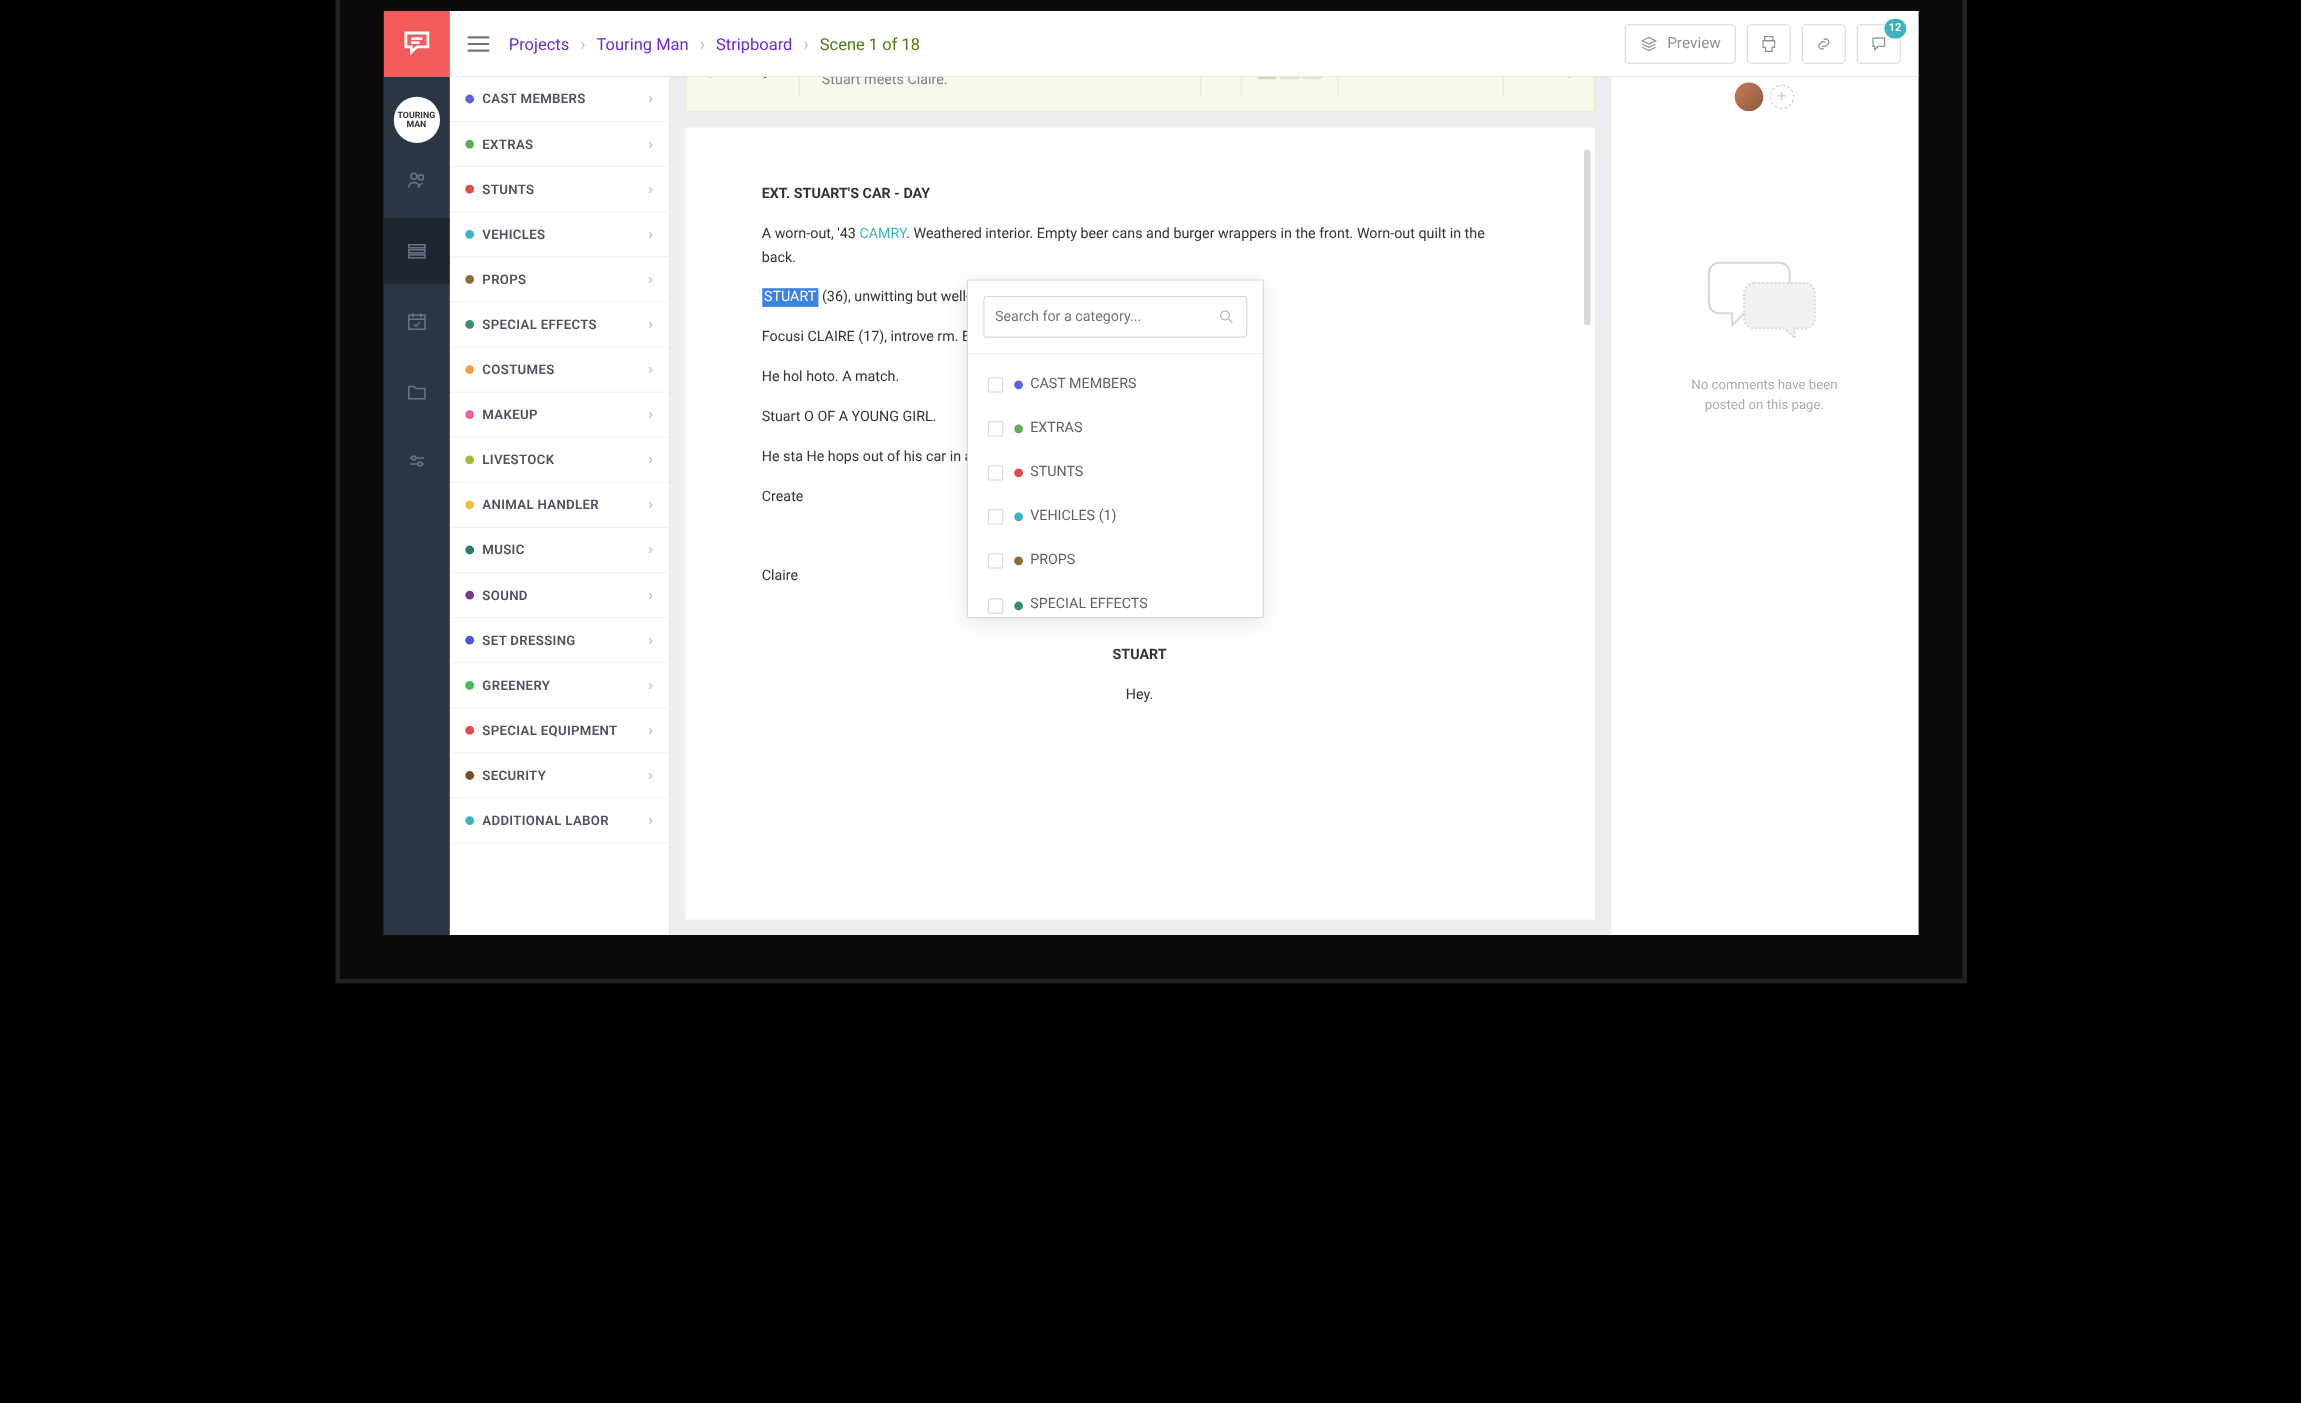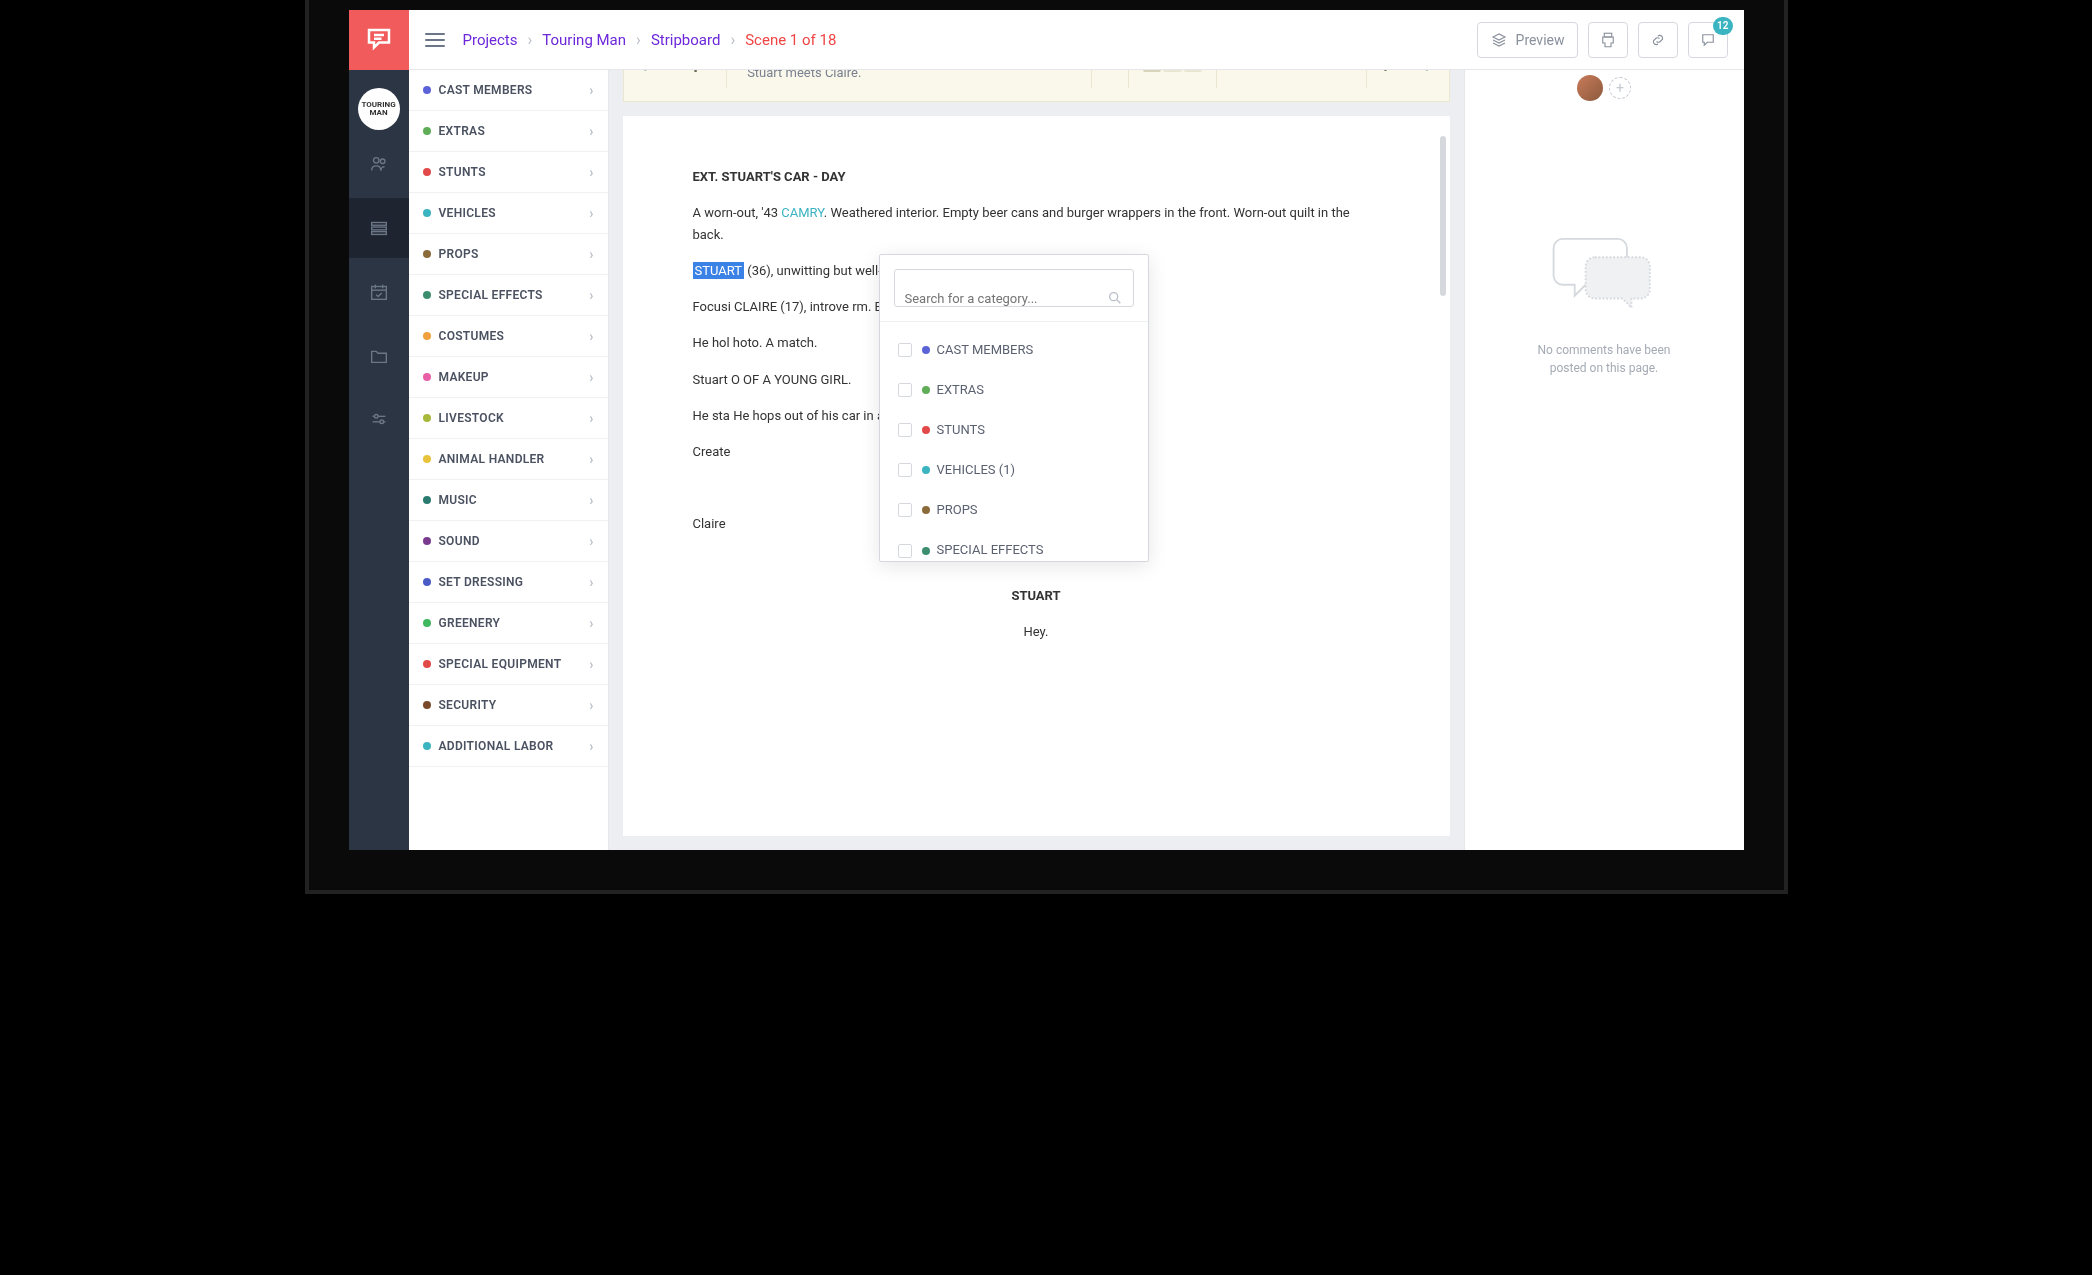--- a/index.html
+++ b/index.html
@@ -16,21 +16,21 @@
 .sidebar{width:200px;background:#fff;border-right:1px solid #e5e7ea;display:flex;flex-direction:column;padding-top:60px;overflow-y:auto}
 .cat-item{display:flex;align-items:center;padding:12px 14px;border-bottom:1px solid #f0f1f3;cursor:pointer;font-size:12px;font-weight:600;color:#4a5160}
 .cat-dot{width:8px;height:8px;border-radius:50%;margin-right:8px;flex-shrink:0}
 .cat-label{flex:1;text-transform:uppercase;letter-spacing:0.3px}
 .cat-chev{color:#b8bec7;font-size:14px}
 .topbar{height:60px;background:#fff;border-bottom:1px solid #e5e7ea;display:flex;align-items:center;padding:0 16px;position:absolute;top:0;left:60px;right:0;z-index:10}
 .hamburger{width:20px;height:14px;display:flex;flex-direction:column;justify-content:space-between;margin-right:18px;cursor:pointer}
 .hamburger span{height:2px;background:#6b7687;border-radius:1px}
 .crumbs{display:flex;align-items:center;font-size:15px}
 .crumb{color:#6d28d9;cursor:pointer}
-.crumb.current{color:#ef4444}
+.crumb.current{color:#4d7c0f}
 .crumb-sep{color:#b8bec7;margin:0 10px;font-size:16px}
 .top-actions{margin-left:auto;display:flex;gap:10px}
 .top-btn{height:36px;border:1px solid #d5d9de;border-radius:4px;background:#fff;display:flex;align-items:center;padding:0 12px;color:#8a919d;cursor:pointer;font-size:14px;position:relative}
 .top-btn.icon-only{width:40px;padding:0;justify-content:center}
 .top-btn svg{width:18px;height:18px}
 .badge-num{position:absolute;top:-6px;right:-6px;background:#3bb4c1;color:#fff;border-radius:10px;min-width:18px;height:18px;font-size:10px;display:flex;align-items:center;justify-content:center;font-weight:600;padding:0 4px}
 .center{flex:1;display:flex;flex-direction:column;overflow:hidden;background:#eceef1}
 .strip{height:78px;background:#faf8ea;margin:14px;display:flex;align-items:center;border:1px solid #ebe7cf}
 .strip-arrow{width:40px;display:flex;align-items:center;justify-content:center;color:#b8bec7;cursor:pointer;font-size:28px}
 .strip-main{flex:1;display:flex;align-items:center}
@@ -46,21 +46,21 @@
 .strip-right-num{font-size:22px;padding:0 10px}
 .strip-right-num sub{font-size:11px}
 .script-box{flex:1;background:#fff;margin:0 14px 14px 14px;padding:50px 70px;overflow-y:auto;font-family:"Courier New",monospace;font-size:13px;line-height:1.7;color:#333;position:relative}
 .script-box p{margin-bottom:14px}
 .hl-blue{background:#3b82e6;color:#fff;padding:1px 2px}
 .hl-link{color:#3bb4c1;}
 .dialog-name{text-align:center;font-weight:bold}
 .dialog-line{text-align:center}
 .popover{position:absolute;top:138px;left:256px;width:270px;background:#fff;border:1px solid #d5d9de;border-radius:2px;box-shadow:0 4px 20px rgba(0,0,0,0.1);z-index:50}
 .pop-search{padding:14px}
-.pop-search-box{border:1px solid #d5d9de;border-radius:3px;height:38px;display:flex;align-items:flex-end;padding:0 10px}
+.pop-search-box{border:1px solid #d5d9de;border-radius:3px;height:38px;display:flex;align-items:center;padding:0 10px}
 .pop-search-box input{border:none;outline:none;flex:1;font-size:13px;color:#555}
 .pop-search-box svg{width:16px;height:16px;color:#b8bec7}
 .pop-list{max-height:240px;overflow-y:auto;border-top:1px solid #eef0f2;padding:8px 0}
 .pop-item{display:flex;align-items:center;padding:9px 18px;cursor:pointer;font-size:13px;color:#5a6170}
 .pop-check{width:14px;height:14px;border:1px solid #d5d9de;border-radius:2px;margin-right:10px}
 .pop-dot{width:8px;height:8px;border-radius:50%;margin-right:7px}
 .pop-footer{border-top:1px solid #eef0f2;padding:14px 18px;font-size:13px;color:#9aa1ad;cursor:pointer}
 .right-panel{width:280px;background:#fff;border-left:1px solid #e5e7ea;padding:18px;text-align:center;position:relative}
 .rp-close{position:absolute;top:14px;right:14px;color:#b8bec7;cursor:pointer;font-size:18px}
 .rp-title{font-size:15px;font-weight:600;color:#3a4150}

